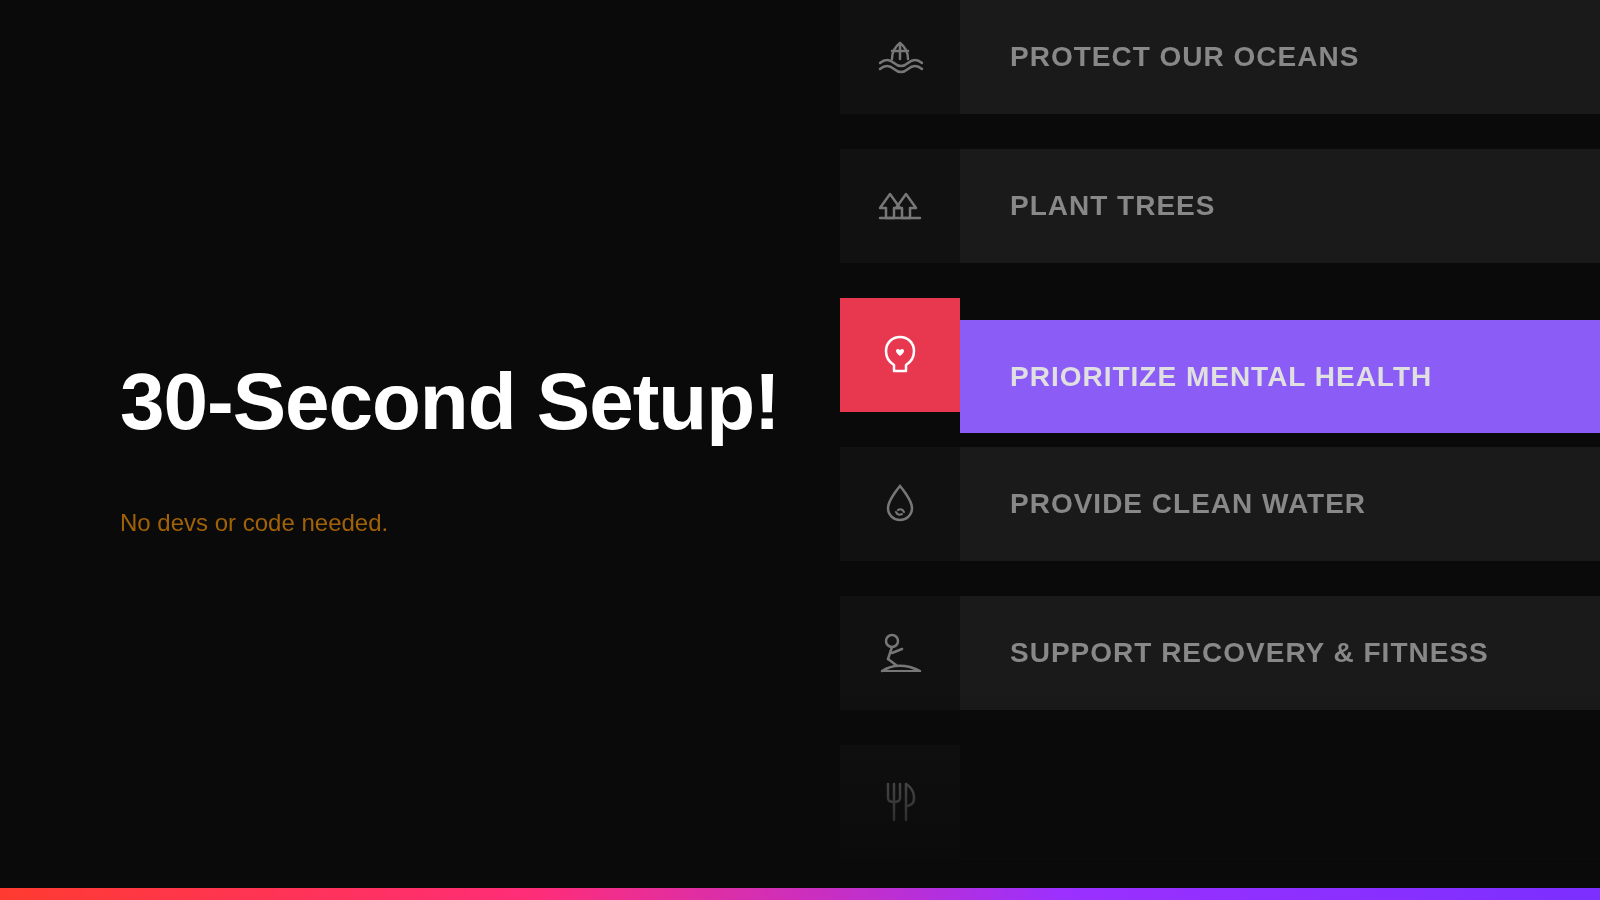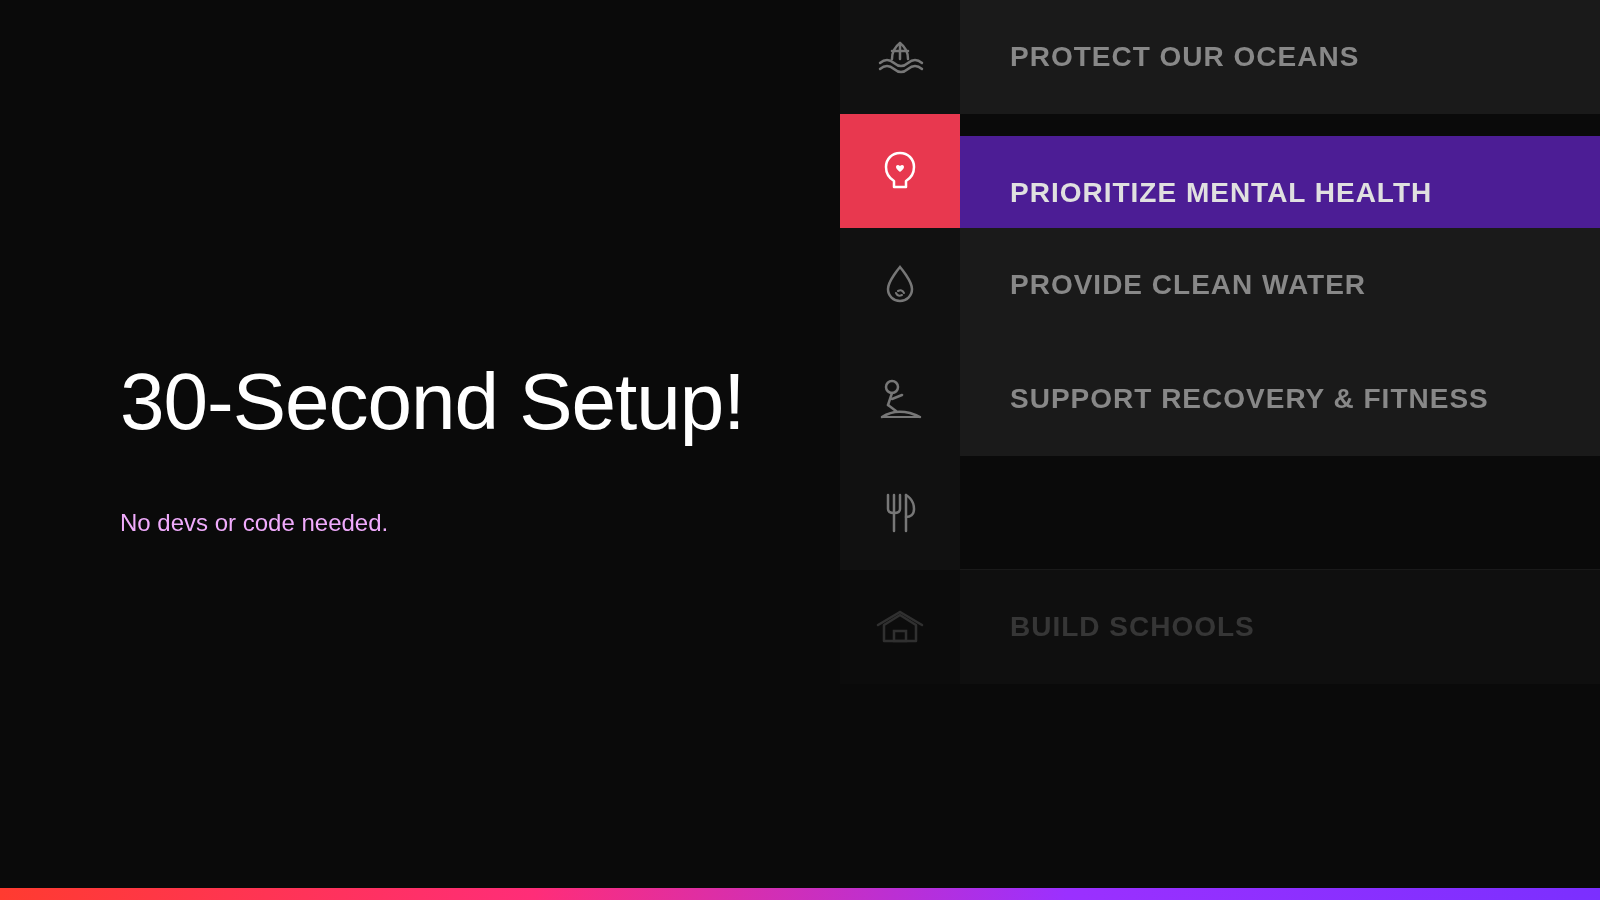--- a/index.html
+++ b/index.html
@@ -27,44 +27,45 @@
     .left-content {
       position: absolute;
       left: 120px;
       top: 50%;
       transform: translateY(-50%);
       color: white;
     }
 
     .main-heading {
       font-size: 80px;
-      font-weight: 400;
+      font-weight: 700;
       color: #ffffff;
       line-height: 1.1;
       margin-bottom: 58px;
       letter-spacing: -1px;
     }
 
     .sub-text {
       font-size: 24px;
       font-weight: 400;
-      color: #f0abfc;
+      color: #a16207;
       line-height: 1.6;
       font-family: 'Arial', sans-serif;
     }
 
     
     .right-panel {
       position: absolute;
       right: 0;
       top: 0;
       width: 760px;
       height: 636px;
       display: flex;
       flex-direction: column;
+      gap: 35px;
       
     }
 
     .charity-item {
       display: flex;
       align-items: center;
       height: 114px;
       border-bottom: 1px solid #1a1a1a;
       position: relative;
       flex-shrink: 0;
@@ -96,21 +97,21 @@
     .label-cell {
       flex: 1;
       padding-left: 50px;
       background: #1a1a1a;
       height: 100%;
       display: flex;
       align-items: center;
     }
 
     .label-cell.active-label {
-      background: #4c1d95;
+      background: #8b5cf6;
       margin-top: 44px;
     }
 
     .charity-label {
       font-size: 28px;
       font-weight: 900;
       letter-spacing: 1px;
       text-transform: uppercase;
       color: #888888;
     }
@@ -150,20 +151,33 @@
         <path d="M18 28 Q18 18 26 12 Q34 18 34 28" stroke="#777" stroke-width="2.5" fill="none" stroke-linecap="round" stroke-linejoin="round"></path>
         <line x1="26" y1="12" x2="26" y2="28" stroke="#777" stroke-width="2.5" stroke-linecap="round"></line>
         <line x1="18" y1="20" x2="34" y2="20" stroke="#777" stroke-width="2.5" stroke-linecap="round"></line>
       </svg>
     </div>
     <div class="label-cell">
       <span class="charity-label">PROTECT OUR OCEANS</span>
     </div>
   </div>
 
+  <div class="charity-item">
+    <div class="icon-cell">
+      <svg viewBox="0 0 52 52" fill="none" xmlns="http://www.w3.org/2000/svg">
+
+        <path d="M12 38 L12 28 L6 28 L16 14 L26 28 L20 28 L20 38 Z" stroke="#777" stroke-width="2.5" fill="none" stroke-linejoin="round"></path>
+        <path d="M28 38 L28 28 L22 28 L32 14 L42 28 L36 28 L36 38 Z" stroke="#777" stroke-width="2.5" fill="none" stroke-linejoin="round"></path>
+        <line x1="6" y1="38" x2="46" y2="38" stroke="#777" stroke-width="2.5" stroke-linecap="round"></line>
+      </svg>
+    </div>
+    <div class="label-cell">
+      <span class="charity-label">PLANT TREES</span>
+    </div>
+  </div>
 
   <div class="charity-item active">
     <div class="icon-cell active-icon">
       <svg viewBox="0 0 52 52" fill="none" xmlns="http://www.w3.org/2000/svg">
 
         <path d="M26 8 C18 8 12 14 12 22 C12 28 15 33 20 36 L20 42 L32 42 L32 36 C37 33 40 28 40 22 C40 14 34 8 26 8 Z" stroke="white" stroke-width="2.5" fill="none" stroke-linejoin="round"></path>
 
         <path d="M22 22 C22 20 24 19 26 21 C28 19 30 20 30 22 C30 24 26 27 26 27 C26 27 22 24 22 22 Z" fill="white"></path>
       </svg>
     </div>

